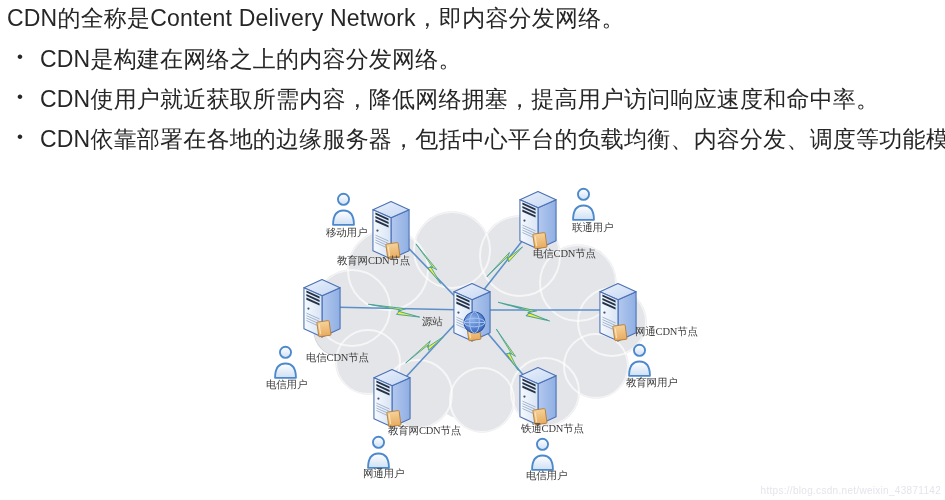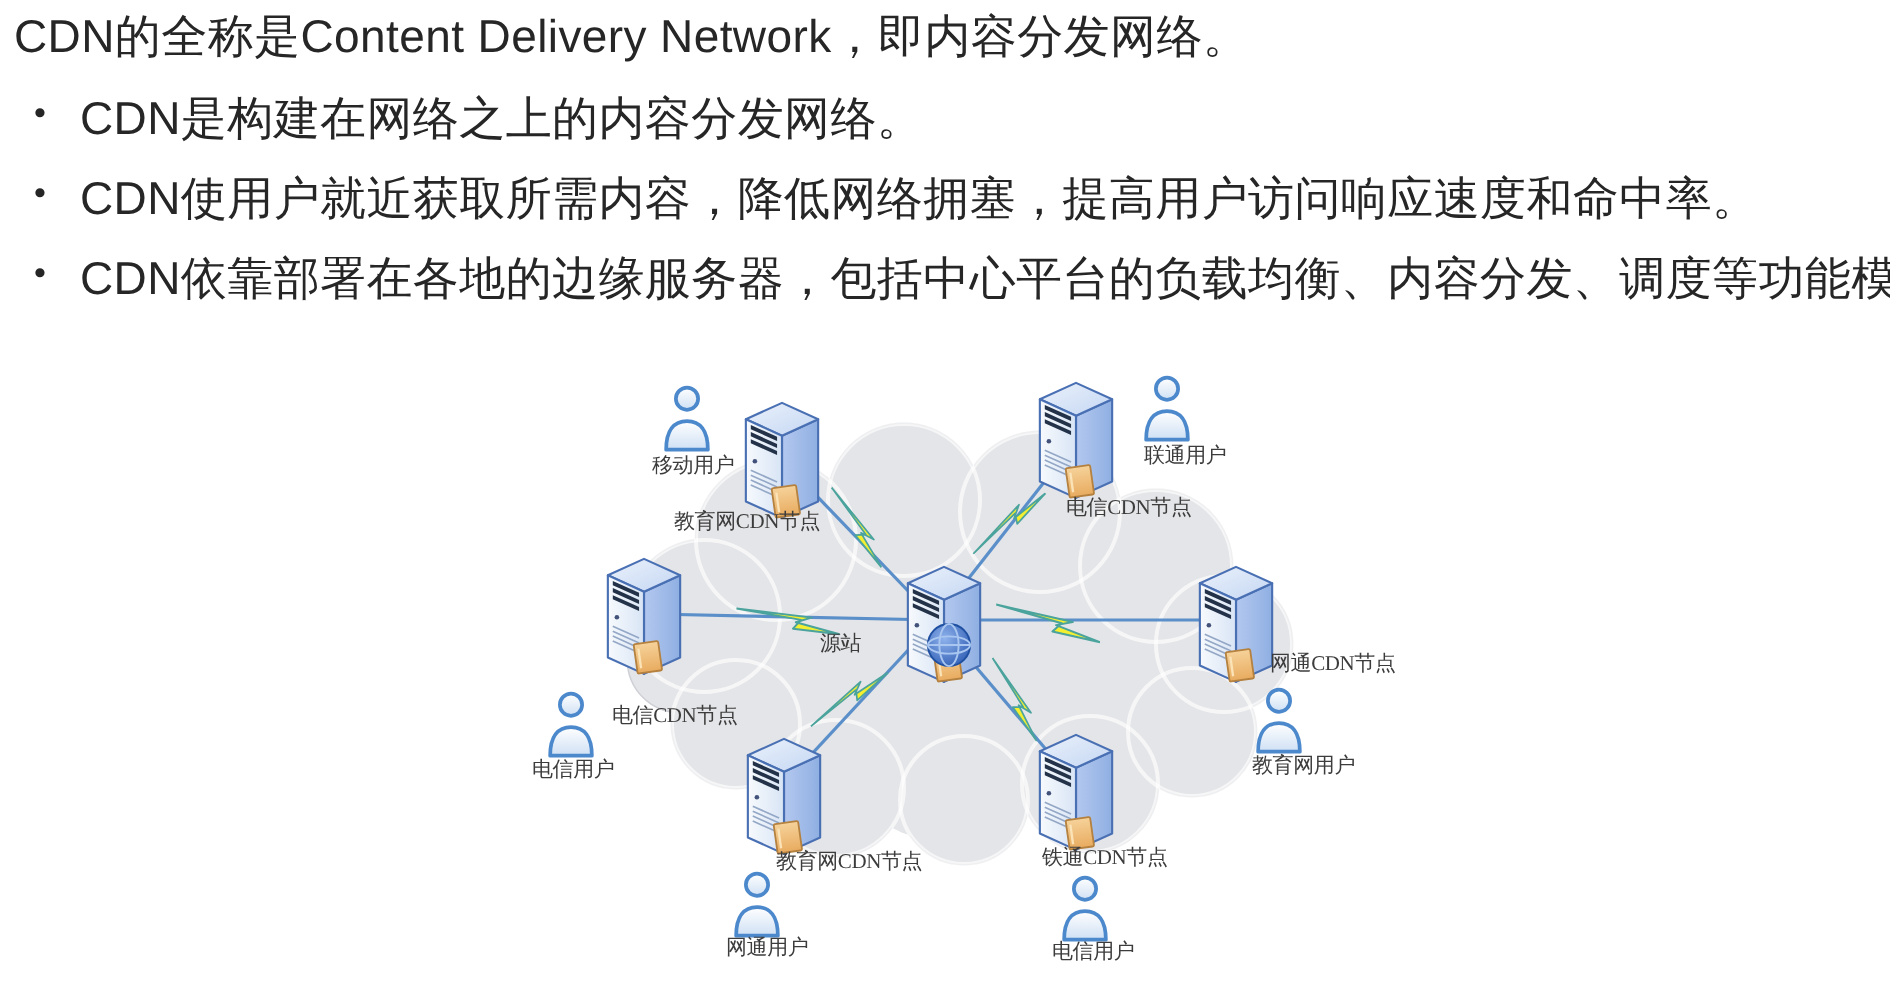--- a/index.html
+++ b/index.html
@@ -249,26 +249,27 @@
     <svg class="node-icon" style="left:365px;top:435px" width="27" height="34">
         <use href="#sym-person"></use>
       </svg>
     <svg class="node-icon" style="left:529px;top:437px" width="27" height="34">
         <use href="#sym-person"></use>
       </svg>
 
     <span class="dlabel" style="left:337px;top:254px">教育网CDN节点</span>
     <span class="dlabel" style="left:533px;top:247px">电信CDN节点</span>
     <span class="dlabel" style="left:306px;top:351px">电信CDN节点</span>
-    <span class="dlabel" style="left:410px;top:315px">源站</span>
+    <span class="dlabel" style="left:422px;top:315px">源站</span>
     <span class="dlabel" style="left:635px;top:325px">网通CDN节点</span>
     <span class="dlabel" style="left:388px;top:424px">教育网CDN节点</span>
     <span class="dlabel" style="left:521px;top:422px">铁通CDN节点</span>
 
     <span class="dlabel" style="left:326px;top:226px">移动用户</span>
     <span class="dlabel" style="left:572px;top:221px">联通用户</span>
     <span class="dlabel" style="left:266px;top:378px">电信用户</span>
     <span class="dlabel" style="left:626px;top:376px">教育网用户</span>
     <span class="dlabel" style="left:363px;top:467px">网通用户</span>
     <span class="dlabel" style="left:526px;top:469px">电信用户</span>
   </div>
 
+  <div class="watermark">https://blog.csdn.net/weixin_43871142</div>
 </div>
 
 </body></html>

